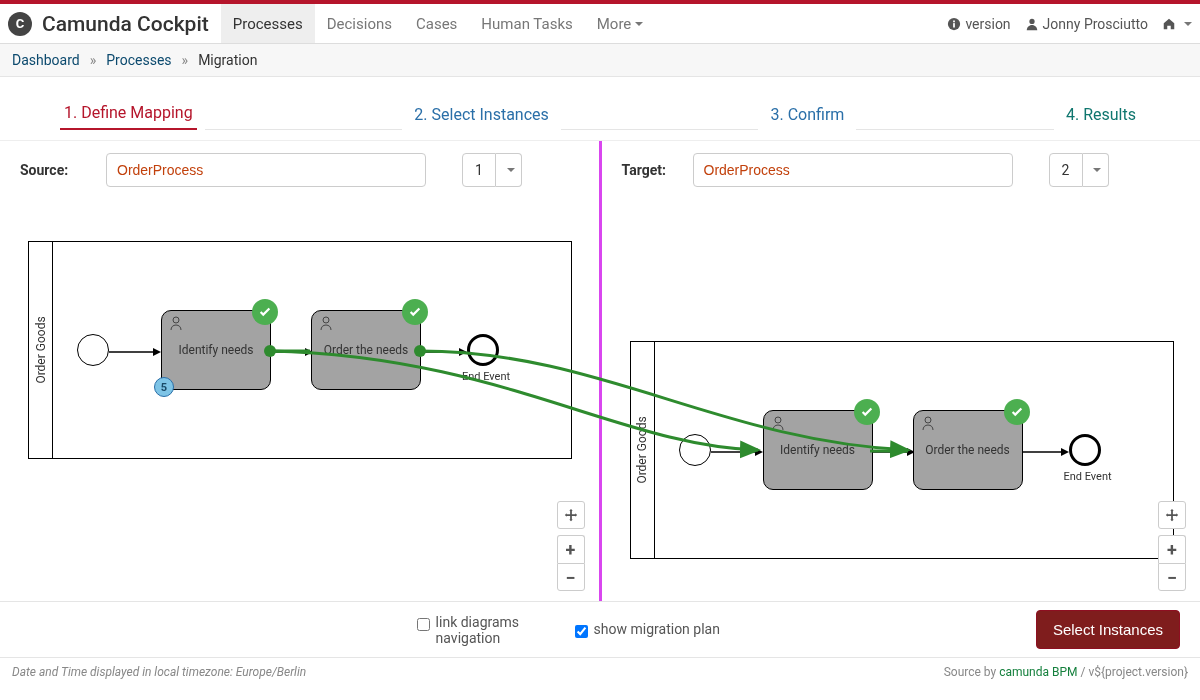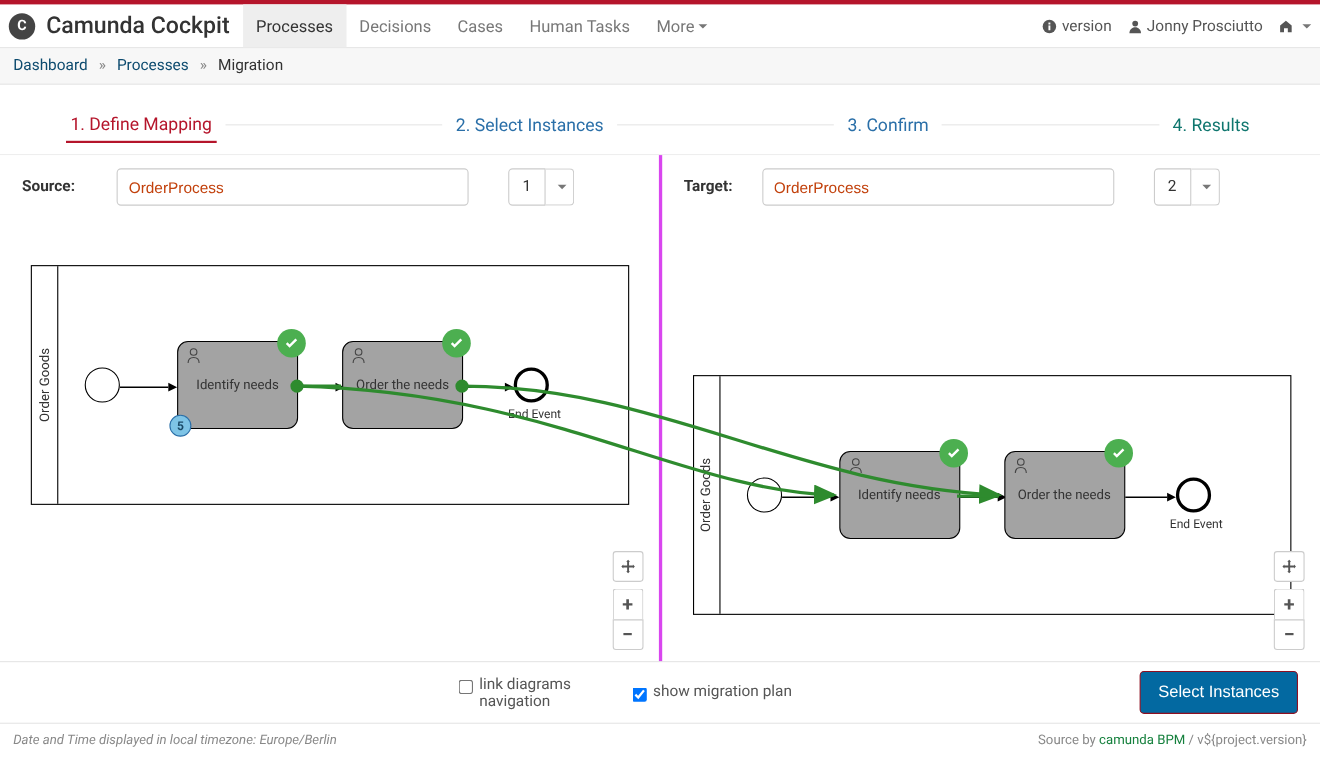--- a/index.html
+++ b/index.html
@@ -50,21 +50,21 @@
     background: #f7f7f7; border-bottom: 1px solid #e5e5e5;
     padding: 8px 12px;
     display: flex; align-items: center; gap: 10px;
     font-size: 14px;
   }
   .breadcrumb-bar a { color: #0c4a6e; text-decoration: none; }
   .breadcrumb-bar .sep { color: #888; }
   .breadcrumb-bar .current { color: #333; }
   
   .wizard {
-    display: flex; align-items: center; justify-content: space-around;
+    display: flex; align-items: flex-end; justify-content: space-around;
     padding: 20px 0 10px 0;
     border-bottom: 1px solid #eee;
   }
   .step { font-size: 16px; padding: 6px 4px; }
   .step.active { color: #b5152b; border-bottom: 2px solid #b5152b; }
   .step.link { color: #2a6fa8; }
   .step.disabled { color: #0f766e; }
   .step-line { flex: 1; height: 1px; background: #e5e5e5; margin: 0 8px; }
   
   .split {
@@ -153,21 +153,21 @@
   
   .bottom-bar {
     border-top: 1px solid #e5e5e5;
     height: 56px;
     display: flex; align-items: center; justify-content: flex-end;
     padding: 0 20px; gap: 28px;
   }
   .chk-wrap { display: flex; align-items: flex-start; gap: 6px; font-size: 14px; color: #555; max-width: 130px; }
   .chk-wrap input { margin-top: 4px; }
   .primary-btn {
-    background: #0369a1; color: #fff; border: 1px solid #8e0f21;
+    background: #7f1d1d; color: #fff; border: 1px solid #8e0f21;
     border-radius: 4px; padding: 10px 16px; font-size: 15px; cursor: pointer;
   }
   
   .footer {
     border-top: 1px solid #e5e5e5;
     height: 28px; display: flex; align-items: center; justify-content: space-between;
     padding: 0 12px; font-size: 12px; color: #888; font-style: italic;
   }
   .footer a { color: #15803d; font-style: normal; text-decoration: none; }
   .footer .right { font-style: normal; }

